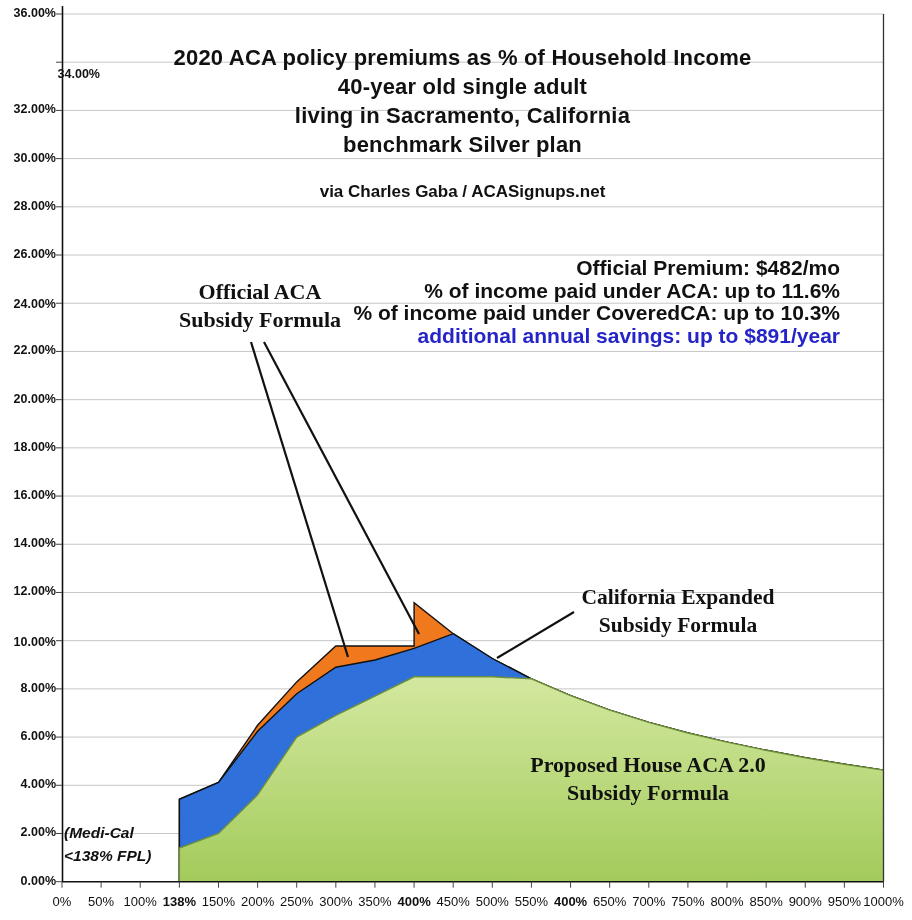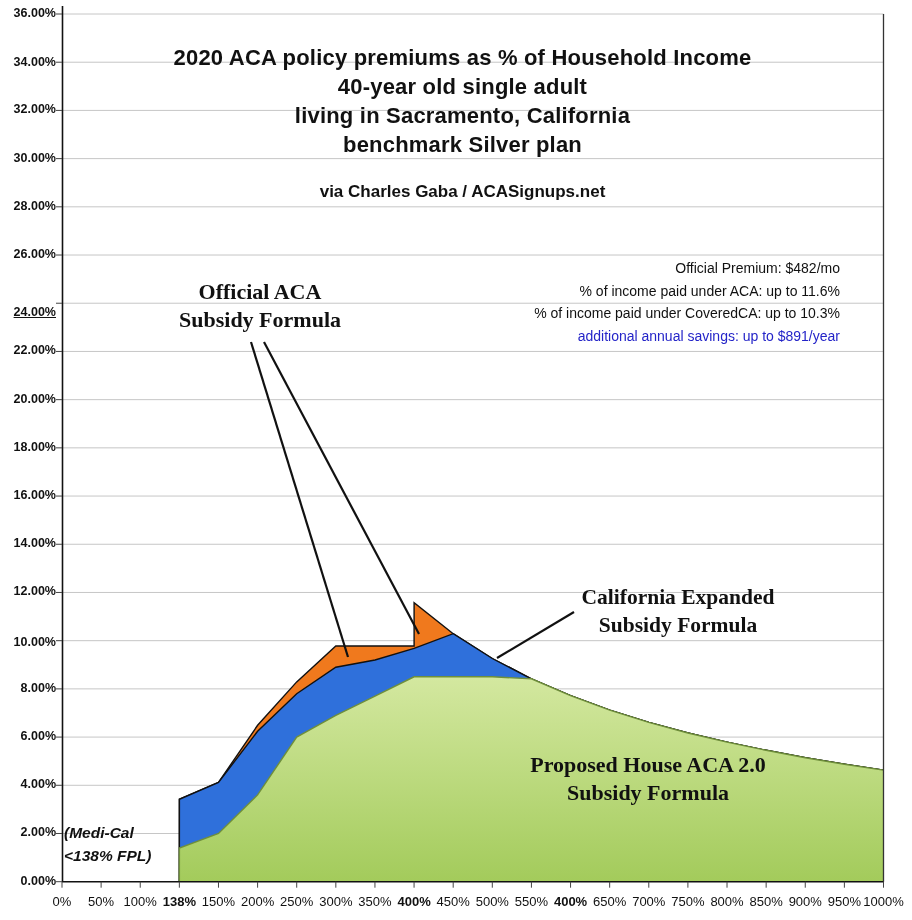--- a/index.html
+++ b/index.html
@@ -6,21 +6,21 @@
   body{width:912px;height:920px;overflow:hidden;
        font-family:"Liberation Sans",sans-serif;color:#111;}
   .stage{position:relative;width:912px;height:920px;background:#fff;}
   #chart-svg{position:absolute;left:0;top:0;z-index:1;}
   .txt{position:absolute;z-index:2;}
   #title-block{left:10px;top:43px;width:905px;text-align:center;}
   #title-block .tline{font-size:22px;font-weight:700;line-height:29px;letter-spacing:.2px;}
   #credit-line{left:10px;top:182px;width:905px;text-align:center;
                font-size:17px;font-weight:600;}
   #stats-block{right:72px;top:257px;text-align:right;}
-  #stats-block .sline{font-size:14px;font-weight:400;line-height:22.6px;white-space:nowrap;}
+  #stats-block .sline{font-size:21px;font-weight:700;line-height:22.6px;white-space:nowrap;}
   .callout{text-align:center;font-weight:700;font-family:Liberation Serif, serif;}
   #callout-official{left:140px;top:278px;width:240px;font-size:22px;line-height:28px;}
   #callout-california{left:550px;top:583px;width:256px;font-size:21.5px;line-height:28px;}
   #callout-house{left:478px;top:751px;width:340px;font-size:22px;line-height:28px;}
   #callout-medical{left:64px;top:821px;width:112px;font-size:15.5px;line-height:23px;
                    font-weight:700;font-style:italic;}
   .ylab{position:absolute;left:0;width:56px;text-align:right;
         font-size:12.5px;font-weight:700;z-index:2;}
   .xlab{position:absolute;width:56px;margin-left:-28px;text-align:center;
         font-size:13px;top:894px;z-index:2;}
@@ -142,26 +142,26 @@
     <div>Subsidy Formula</div>
   </div>
 
   <div class="txt" id="callout-medical">
     <div>(Medi-Cal</div>
     <div>&lt;138% FPL)</div>
   </div>
 
   <div id="ylabels">
       <div class="ylab" style="top: 6px;">36.00%</div>
-      <div class="ylab" style="top: 55px;">34.00%</div>
+      <div class="ylab" style="top: 67px; margin-left: 44px;">34.00%</div>
       <div class="ylab" style="top: 102.411px;">32.00%</div>
       <div class="ylab" style="top: 150.617px;">30.00%</div>
       <div class="ylab" style="top: 199px;">28.00%</div>
       <div class="ylab" style="top: 247.028px;">26.00%</div>
-      <div class="ylab" style="top: 305px; text-decoration: underline;">24.00%</div>
+      <div class="ylab" style="top: 297px;">24.00%</div>
       <div class="ylab" style="top: 343.439px;">22.00%</div>
       <div class="ylab" style="top: 391.644px;">20.00%</div>
       <div class="ylab" style="top: 439.85px;">18.00%</div>
       <div class="ylab" style="top: 488.056px;">16.00%</div>
       <div class="ylab" style="top: 536.261px;">14.00%</div>
       <div class="ylab" style="top: 584.467px;">12.00%</div>
       <div class="ylab" style="top: 635px;">10.00%</div>
       <div class="ylab" style="top: 680.878px;">8.00%</div>
       <div class="ylab" style="top: 729.083px;">6.00%</div>
       <div class="ylab" style="top: 777.289px;">4.00%</div>

